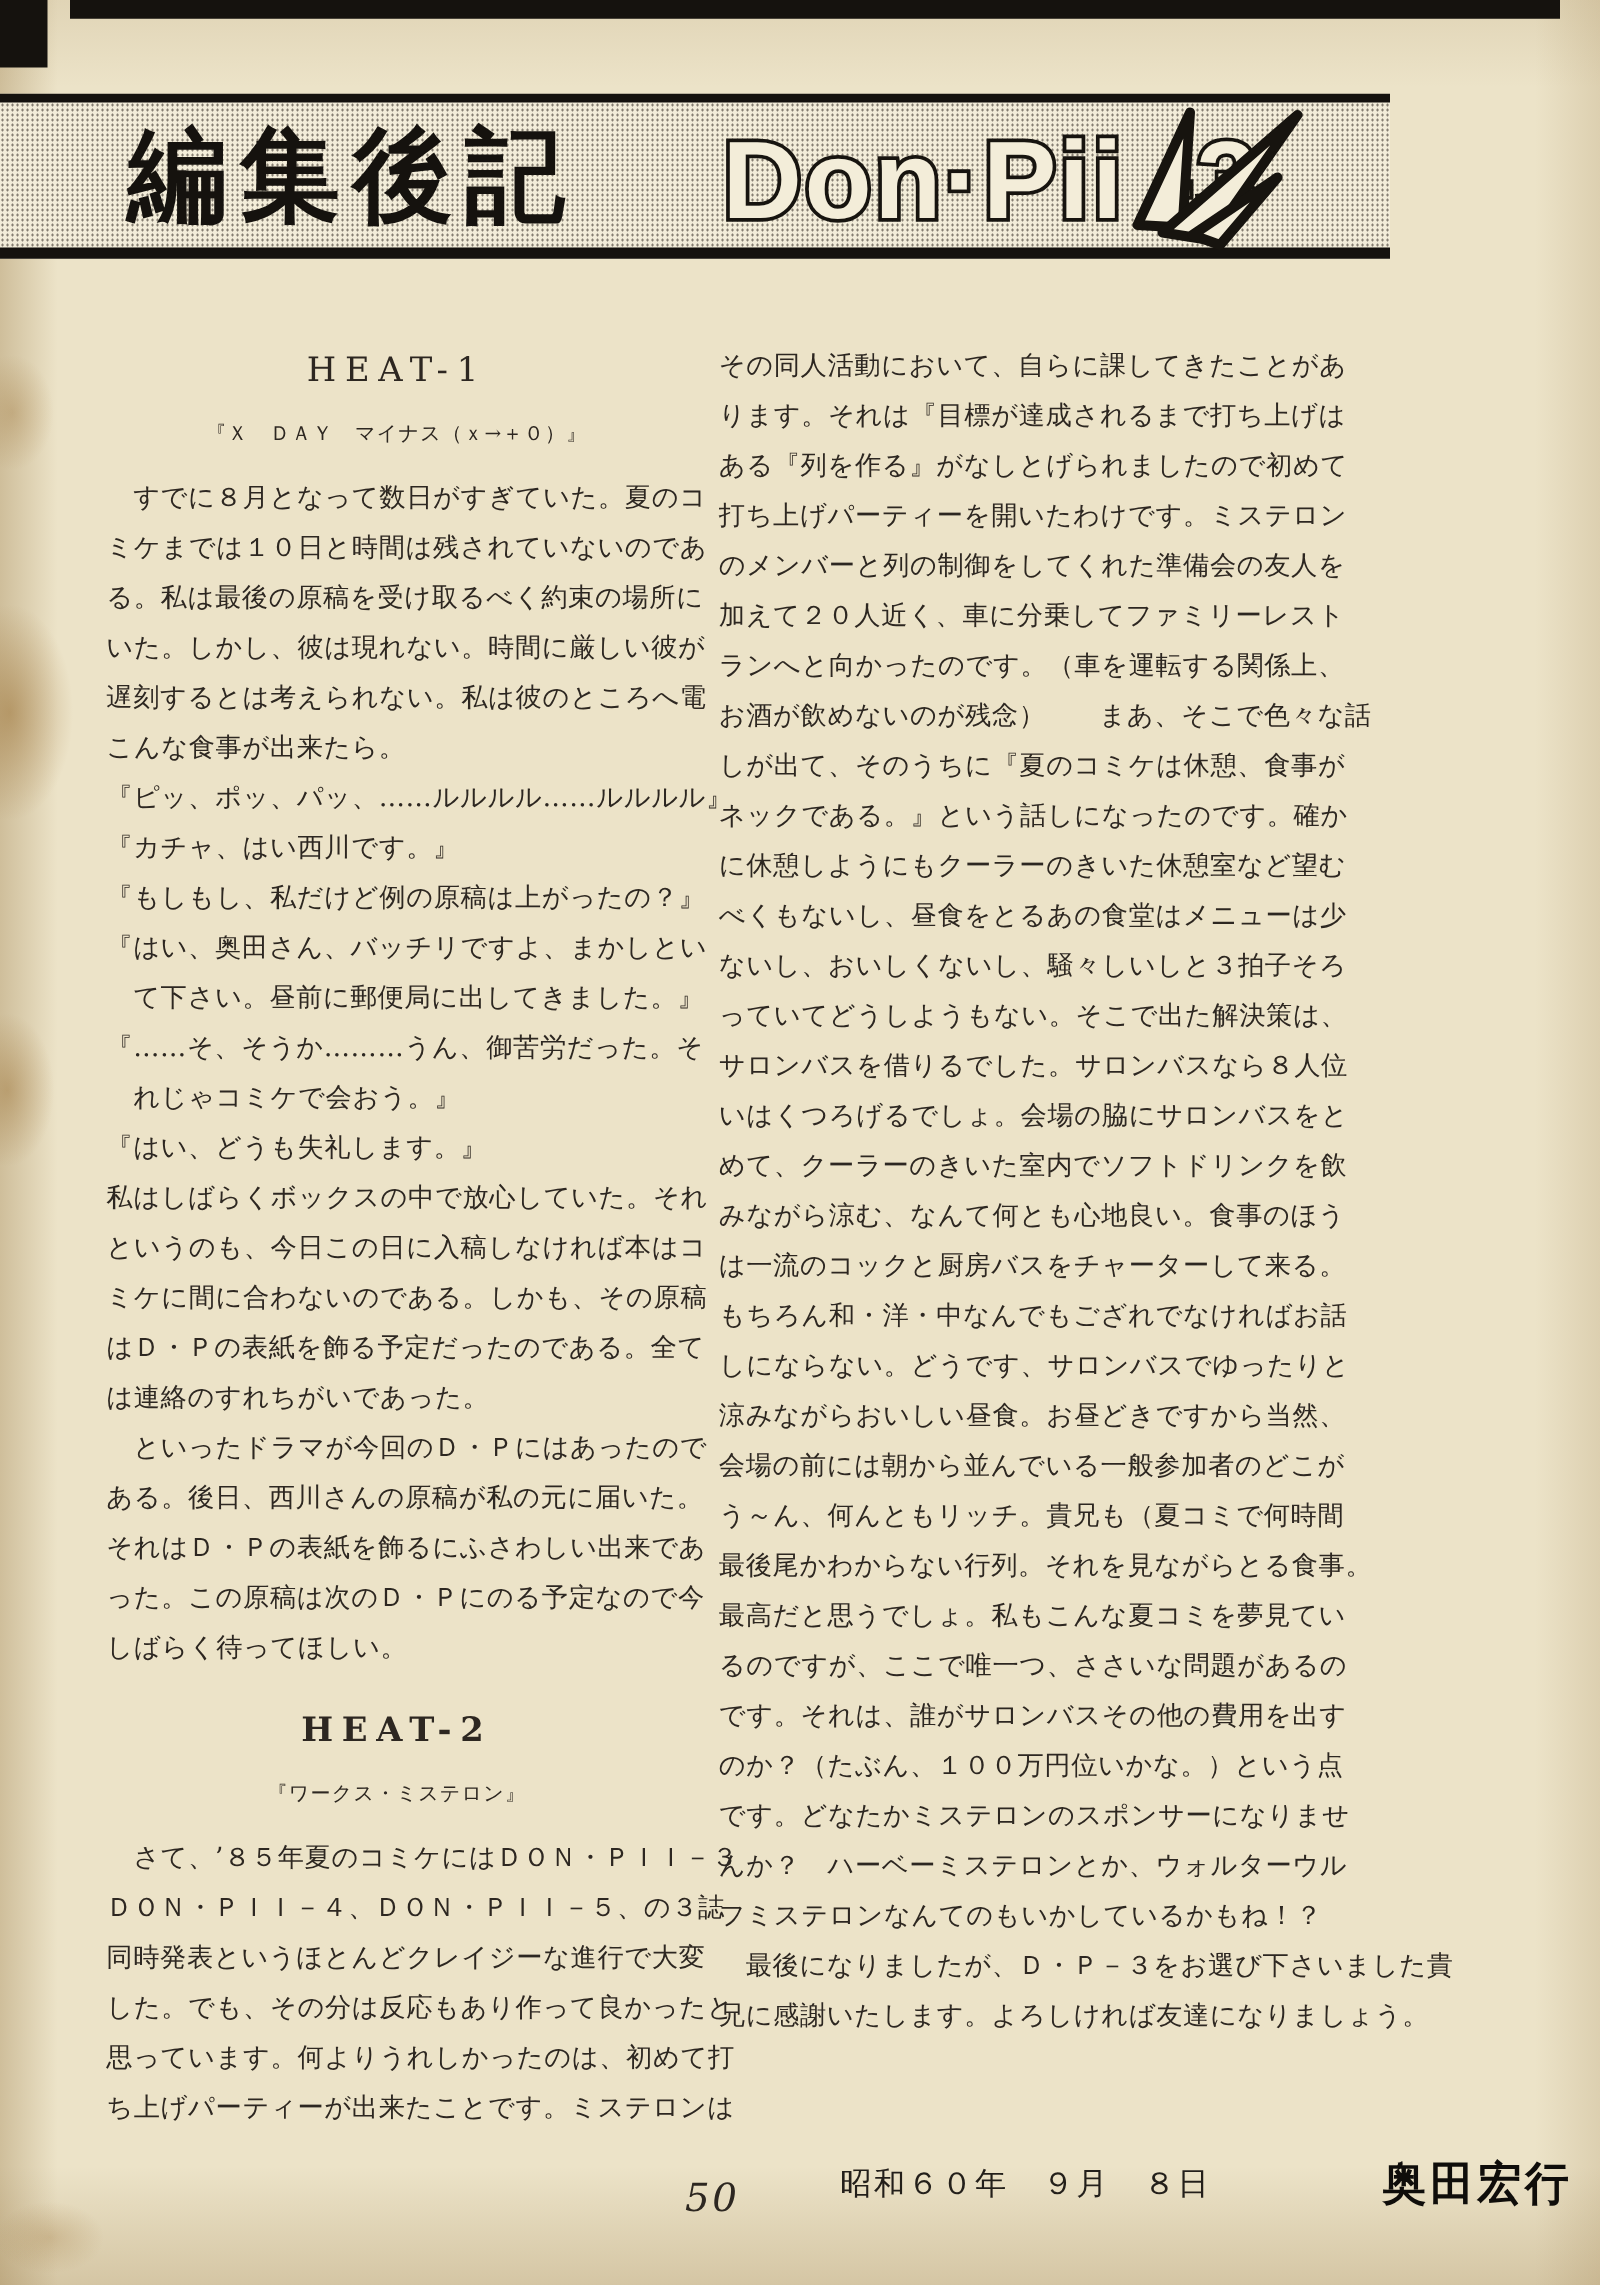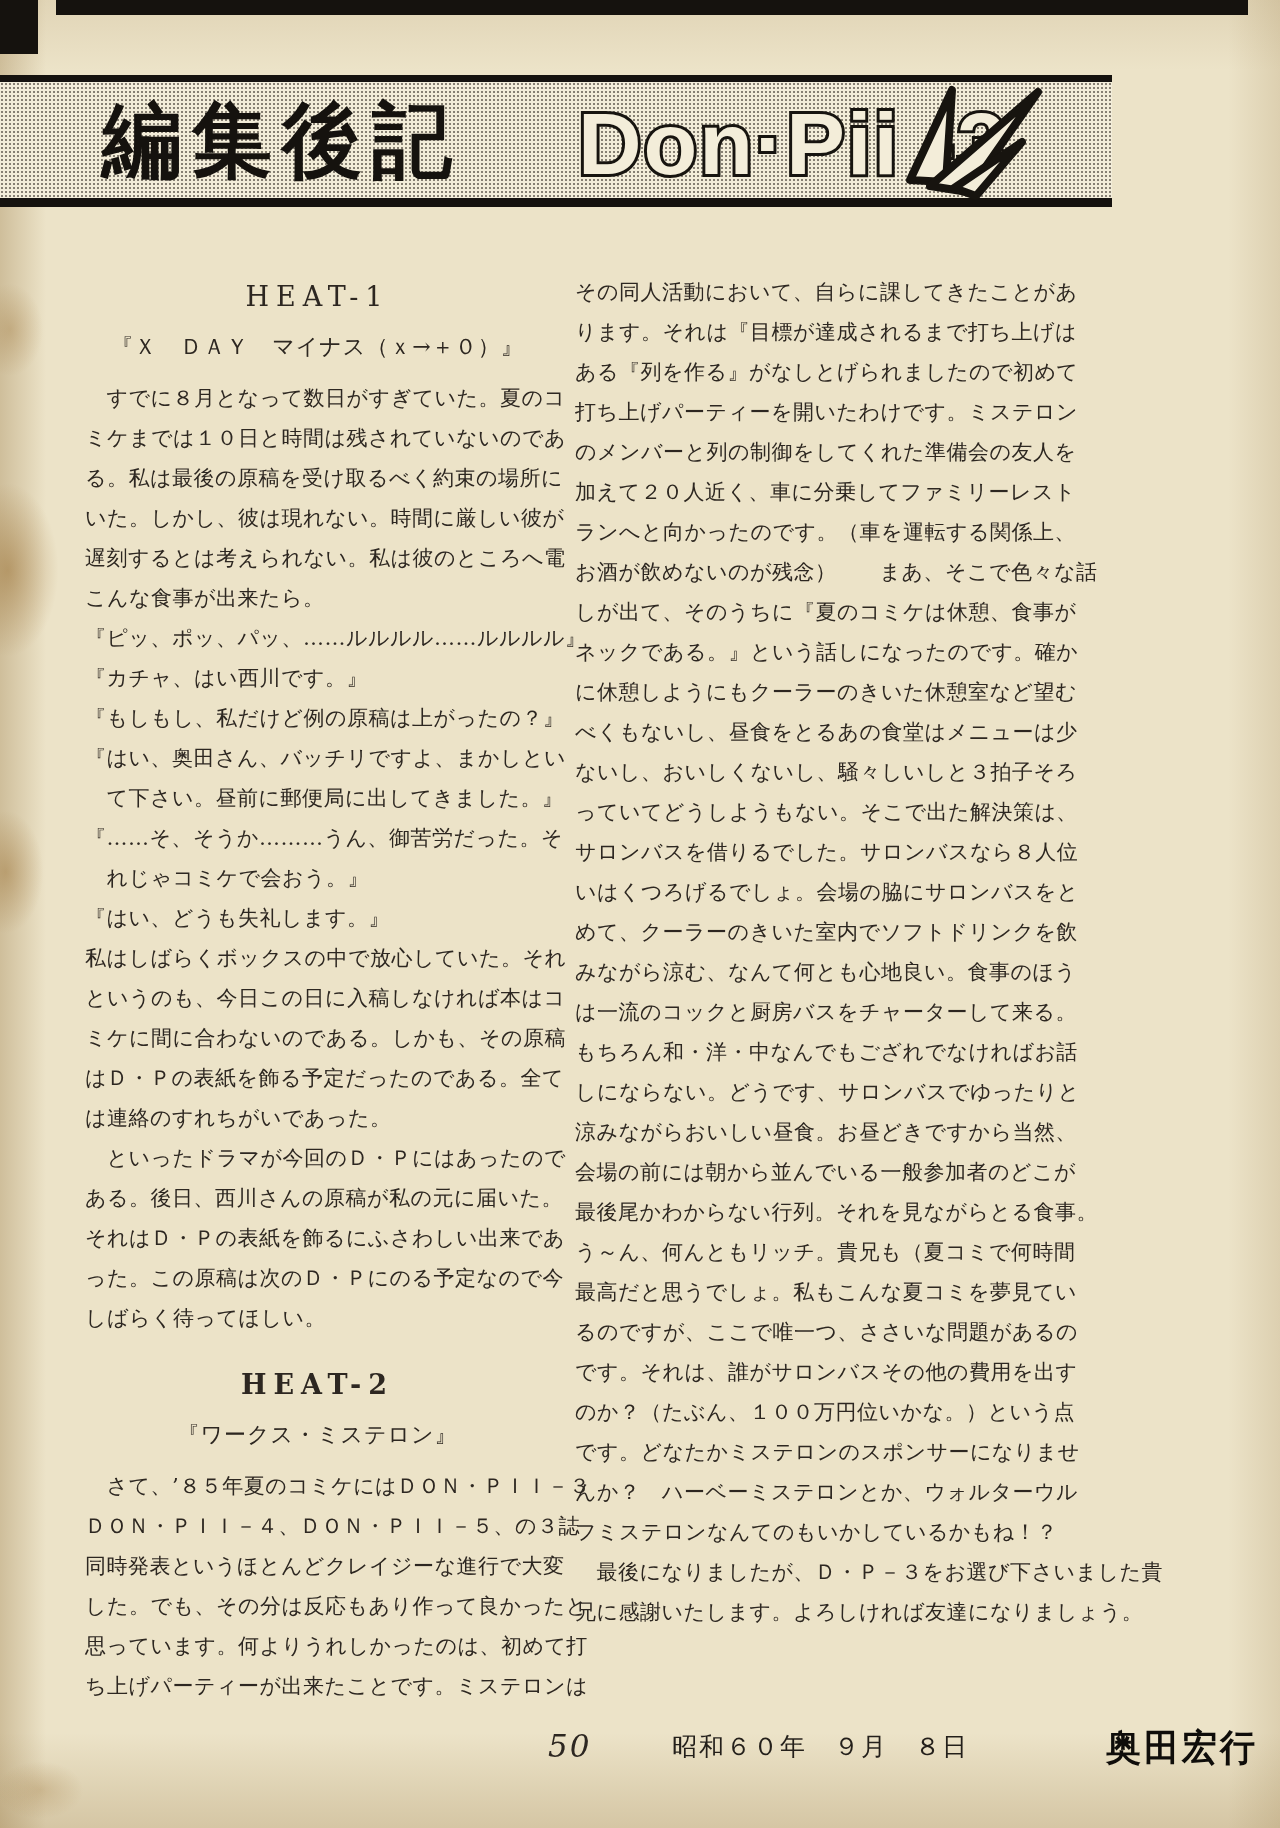--- a/index.html
+++ b/index.html
@@ -50,27 +50,27 @@
   .col{position:absolute;color:#2d2721;}
   .col-left{left:85px;top:272px;width:465px;}
   .col-right{left:575px;top:272px;width:540px;}
   .tline{font-size:21px;line-height:40px;letter-spacing:.5px;white-space:pre;}
   .heading{
     text-align:center;font-size:27px;letter-spacing:7px;line-height:34px;
     margin:8px 0 16px;white-space:pre;
   }
   .heading.second{margin-top:30px;font-weight:bold;}
   .subheading{
-    text-align:center;font-size:22px;line-height:34px;letter-spacing:1px;
+    text-align:center;font-size:16px;line-height:34px;letter-spacing:1px;
     margin:0 0 14px;white-space:pre;
   }
   
   .footer{position:absolute;left:0;top:1722px;width:1280px;height:60px;}
   .page-number{
-    position:absolute;left:548px;top:6px;
+    position:absolute;left:548px;top:19px;
     font-style:italic;font-size:31px;letter-spacing:2px;color:#2d2721;
   }
   .date{
     position:absolute;left:672px;top:8px;
     font-size:25px;letter-spacing:2px;color:#231f1a;white-space:pre;
   }
   .author{
     position:absolute;left:1106px;top:2px;
     font-family:"Liberation Sans","DejaVu Sans",sans-serif;
     font-weight:900;font-size:35px;letter-spacing:3px;color:#0f0d0a;
@@ -159,22 +159,22 @@
         <div class="tline">っていてどうしようもない。そこで出た解決策は、</div>
         <div class="tline">サロンバスを借りるでした。サロンバスなら８人位</div>
         <div class="tline">いはくつろげるでしょ。会場の脇にサロンバスをと</div>
         <div class="tline">めて、クーラーのきいた室内でソフトドリンクを飲</div>
         <div class="tline">みながら涼む、なんて何とも心地良い。食事のほう</div>
         <div class="tline">は一流のコックと厨房バスをチャーターして来る。</div>
         <div class="tline">もちろん和・洋・中なんでもござれでなければお話</div>
         <div class="tline">しにならない。どうです、サロンバスでゆったりと</div>
         <div class="tline">涼みながらおいしい昼食。お昼どきですから当然、</div>
         <div class="tline">会場の前には朝から並んでいる一般参加者のどこが</div>
+        <div class="tline">う～ん、何んともリッチ。貴兄も（夏コミで何時間</div>
         <div class="tline">最後尾かわからない行列。それを見ながらとる食事。</div>
-        <div class="tline">う～ん、何んともリッチ。貴兄も（夏コミで何時間</div>
         <div class="tline">最高だと思うでしょ。私もこんな夏コミを夢見てい</div>
         <div class="tline">るのですが、ここで唯一つ、ささいな問題があるの</div>
         <div class="tline">です。それは、誰がサロンバスその他の費用を出す</div>
         <div class="tline">のか？（たぶん、１００万円位いかな。）という点</div>
         <div class="tline">です。どなたかミステロンのスポンサーになりませ</div>
         <div class="tline">んか？　ハーベーミステロンとか、ウォルターウル</div>
         <div class="tline">フミステロンなんてのもいかしているかもね！？</div>
         <div class="tline">　最後になりましたが、Ｄ・Ｐ－３をお選び下さいました貴</div>
         <div class="tline">兄に感謝いたします。よろしければ友達になりましょう。</div>
       </div>

